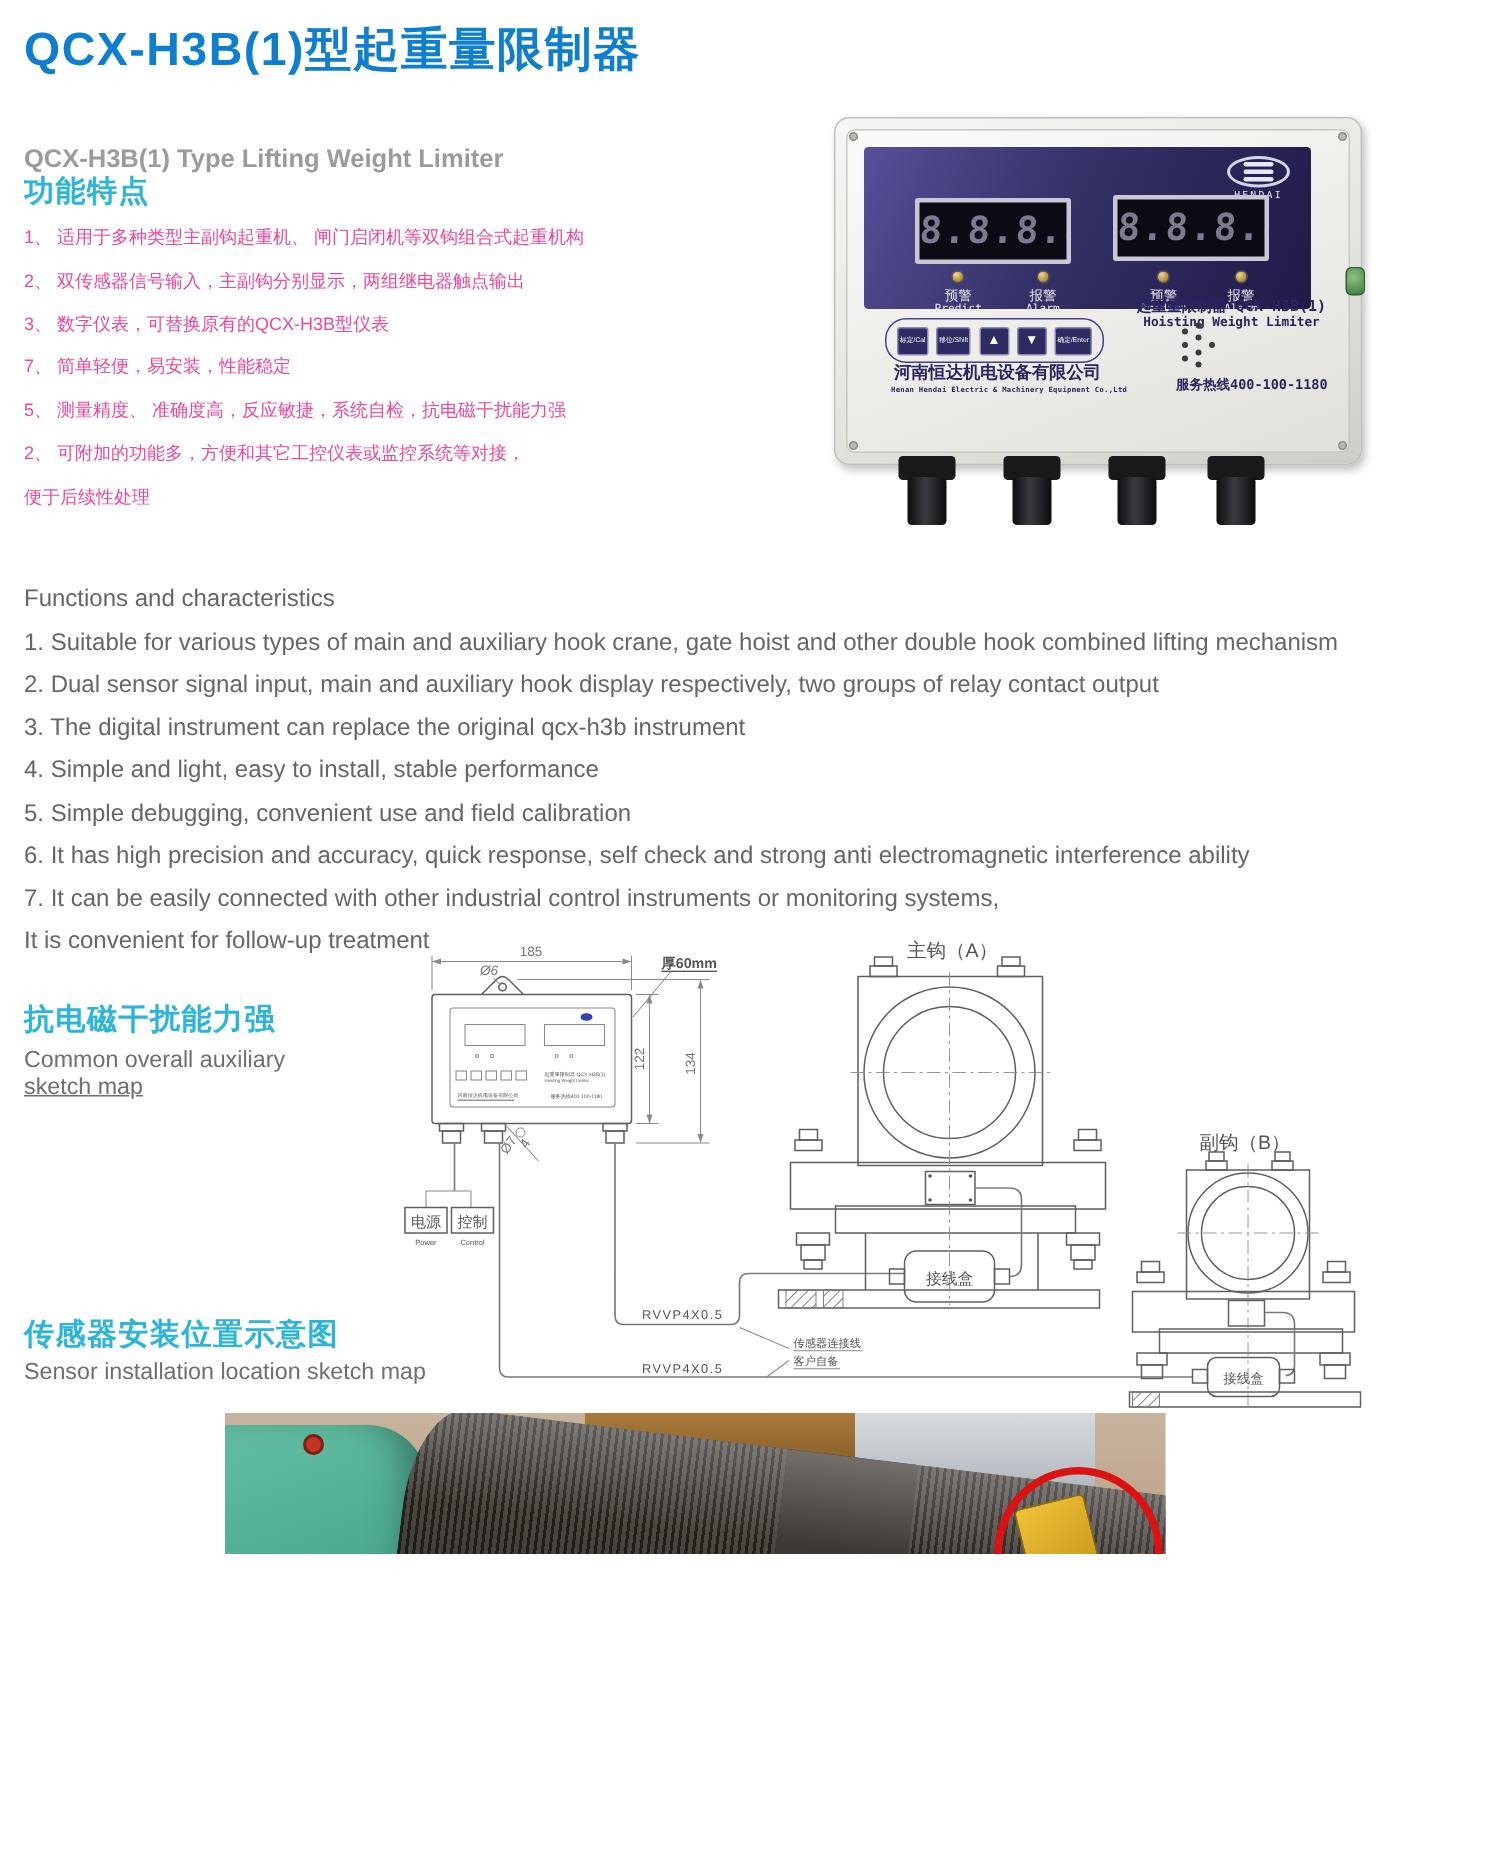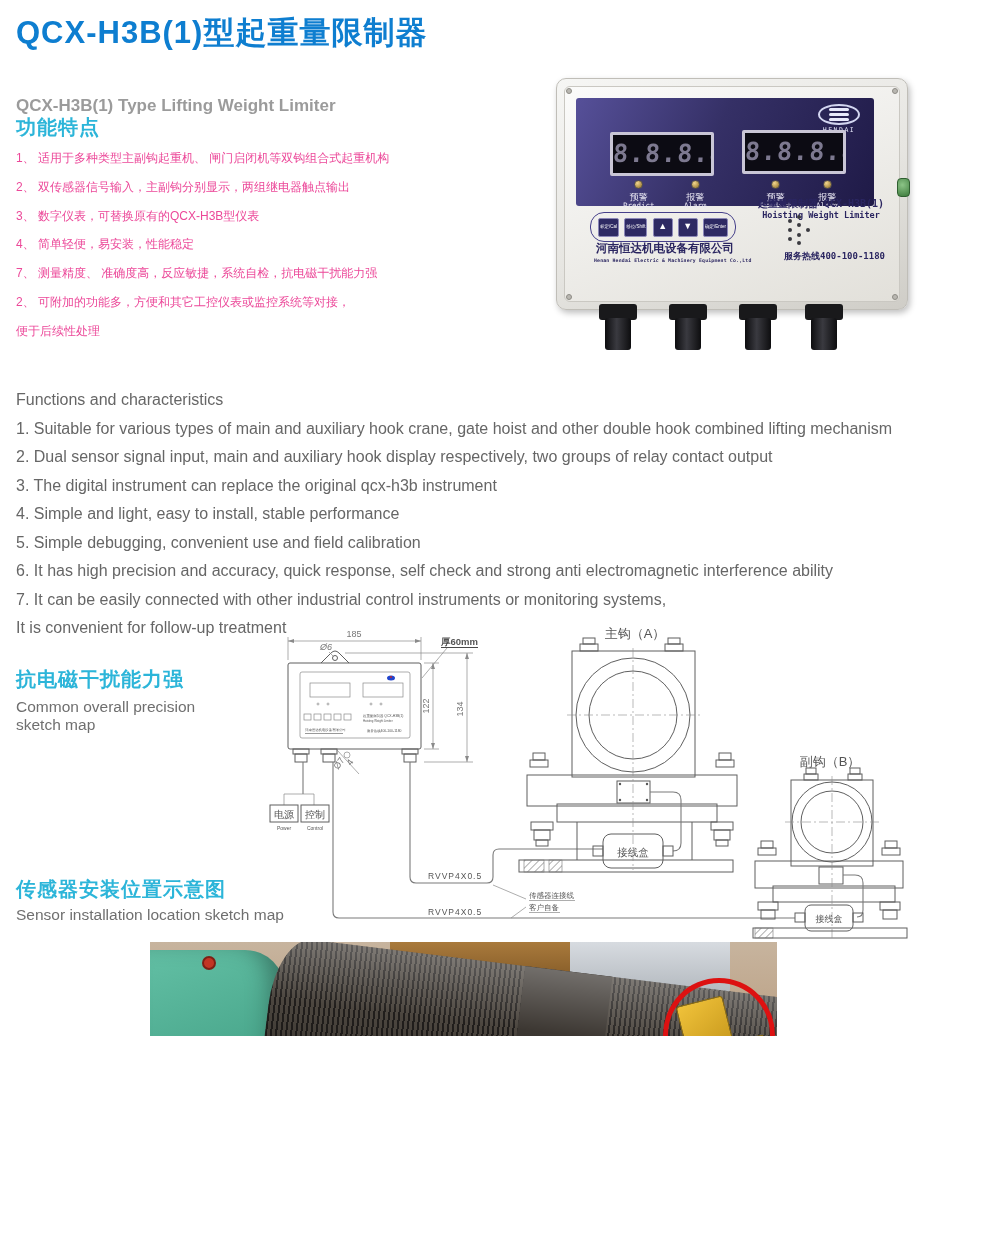--- a/index.html
+++ b/index.html
@@ -86,22 +86,22 @@
 <div class="page">
 
   <div class="abs page-title">QCX-H3B(1)型起重量限制器</div>
   <div class="abs page-subtitle">QCX-H3B(1) Type Lifting Weight Limiter</div>
 
   <div class="abs sec-head" style="left:16px; top:114px;">功能特点</div>
   <div class="abs cn-list">
     <div>1、 适用于多种类型主副钩起重机、 闸门启闭机等双钩组合式起重机构</div>
     <div>2、 双传感器信号输入，主副钩分别显示，两组继电器触点输出</div>
     <div>3、 数字仪表，可替换原有的QCX-H3B型仪表</div>
-    <div>4、 简单轻便，易安装，性能稳定</div>
-    <div>7、 测量精度、 准确度高，反应敏捷，系统自检，抗电磁干扰能力强</div>
+    <div>7、 简单轻便，易安装，性能稳定</div>
+    <div>5、 测量精度、 准确度高，反应敏捷，系统自检，抗电磁干扰能力强</div>
     <div>2、 可附加的功能多，方便和其它工控仪表或监控系统等对接，</div>
     <div>便于后续性处理</div>
   </div>
 
   <div class="abs en-list">
     <div>Functions and characteristics</div>
     <div>1. Suitable for various types of main and auxiliary hook crane, gate hoist and other double hook combined lifting mechanism</div>
     <div>2. Dual sensor signal input, main and auxiliary hook display respectively, two groups of relay contact output</div>
     <div>3. The digital instrument can replace the original qcx-h3b instrument</div>
     <div>4. Simple and light, easy to install, stable performance</div>
@@ -182,22 +182,22 @@
     <div class="abs gland-body" style="left:49px;"></div>
     <div class="abs gland-cap" style="left:113px;"></div>
     <div class="abs gland-body" style="left:119px;"></div>
     <div class="abs gland-cap" style="left:183px;"></div>
     <div class="abs gland-body" style="left:189px;"></div>
     <div class="abs gland-cap" style="left:249px;"></div>
     <div class="abs gland-body" style="left:255px;"></div>
   </div>
 
   <div class="abs sec-head" style="left:16px; top:666px;">抗电磁干扰能力强</div>
-  <div class="abs sec-sub" style="left:16px; top:698px;">Common overall precision</div>
-  <div class="abs sec-sub" style="left:16px; top:716px;">sketch map</div>
+  <div class="abs sec-sub" style="left:16px; top:698px;">Common overall auxiliary</div>
+  <div class="abs sec-sub" style="left:16px; top:716px;text-decoration:underline;">sketch map</div>
   <div class="abs sec-head" style="left:16px; top:876px;">传感器安装位置示意图</div>
   <div class="abs sec-sub" style="left:16px; top:906px;">Sensor installation location sketch map</div>
 
   <svg class="abs diagram" viewBox="0 0 775 340">
     <defs>
       <pattern id="hatch" width="5" height="5" patternUnits="userSpaceOnUse" patternTransform="rotate(45)">
         <line x1="0" y1="0" x2="0" y2="5" stroke="#777" stroke-width="1.2"></line>
       </pattern>
     </defs>
 

